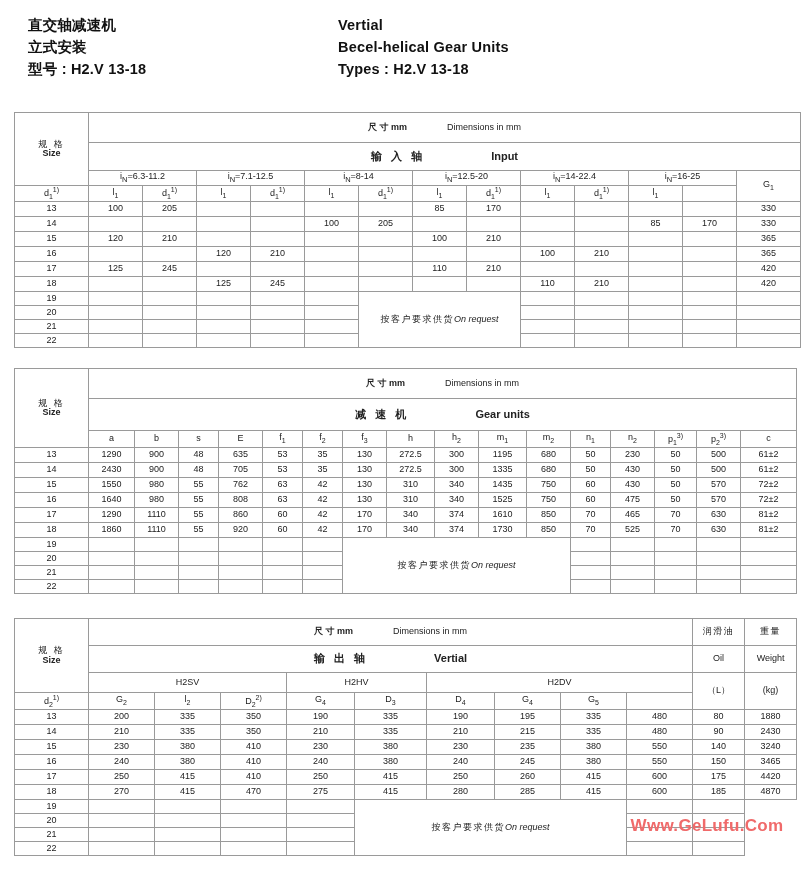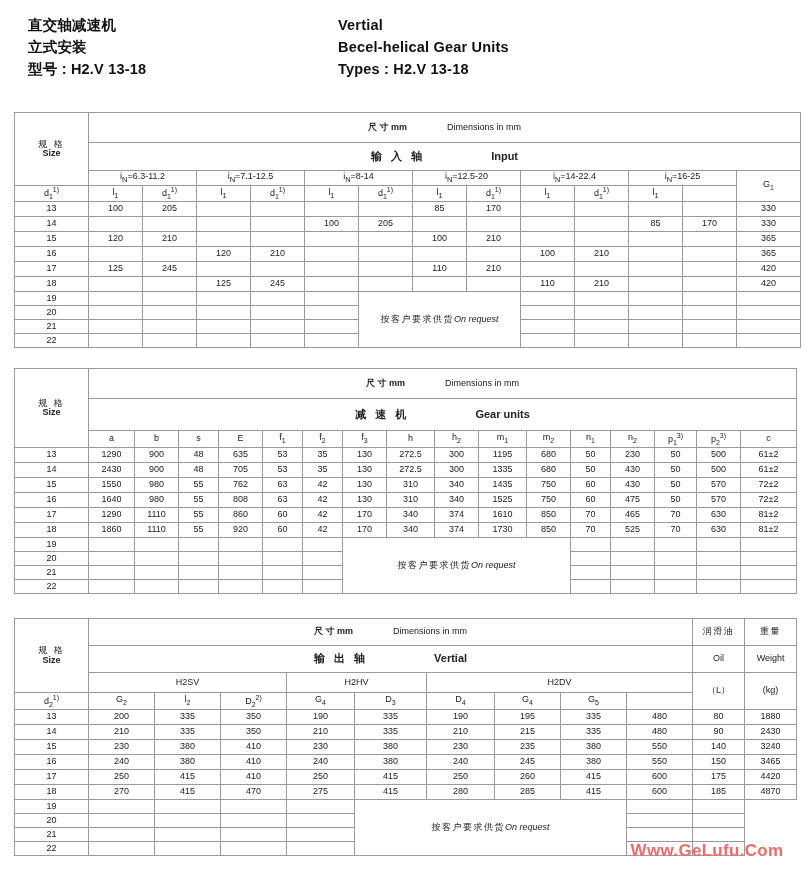--- a/index.html
+++ b/index.html
@@ -61,21 +61,21 @@
   
   #t1{left:14px;top:112px;width:782px;}
   #t2{left:14px;top:368px;width:782px;}
   #t3{left:14px;top:618px;width:782px;}
 
   
   .wm{position:absolute;right:8px;bottom:6px;width:190px;height:52px;
       text-align:center;pointer-events:none;}
   .wm .cn{font-size:21px;font-weight:bold;color:#e8a0a0;letter-spacing:5px;line-height:26px;
           text-shadow:0 0 1px #d88;}
-  .wm .url{font-size:17px;font-weight:bold;color:#f06a6a;line-height:20px;letter-spacing:.3px;margin-top:25px;}
+  .wm .url{font-size:17px;font-weight:bold;color:#f06a6a;line-height:20px;letter-spacing:.3px;}
 </style>
 </head>
 <body>
 
 <div class="page">
 
   <div class="header">
     <div class="hcol-cn">
       <div class="hline">直交轴减速机</div>
       <div class="hline">立式安装</div>

